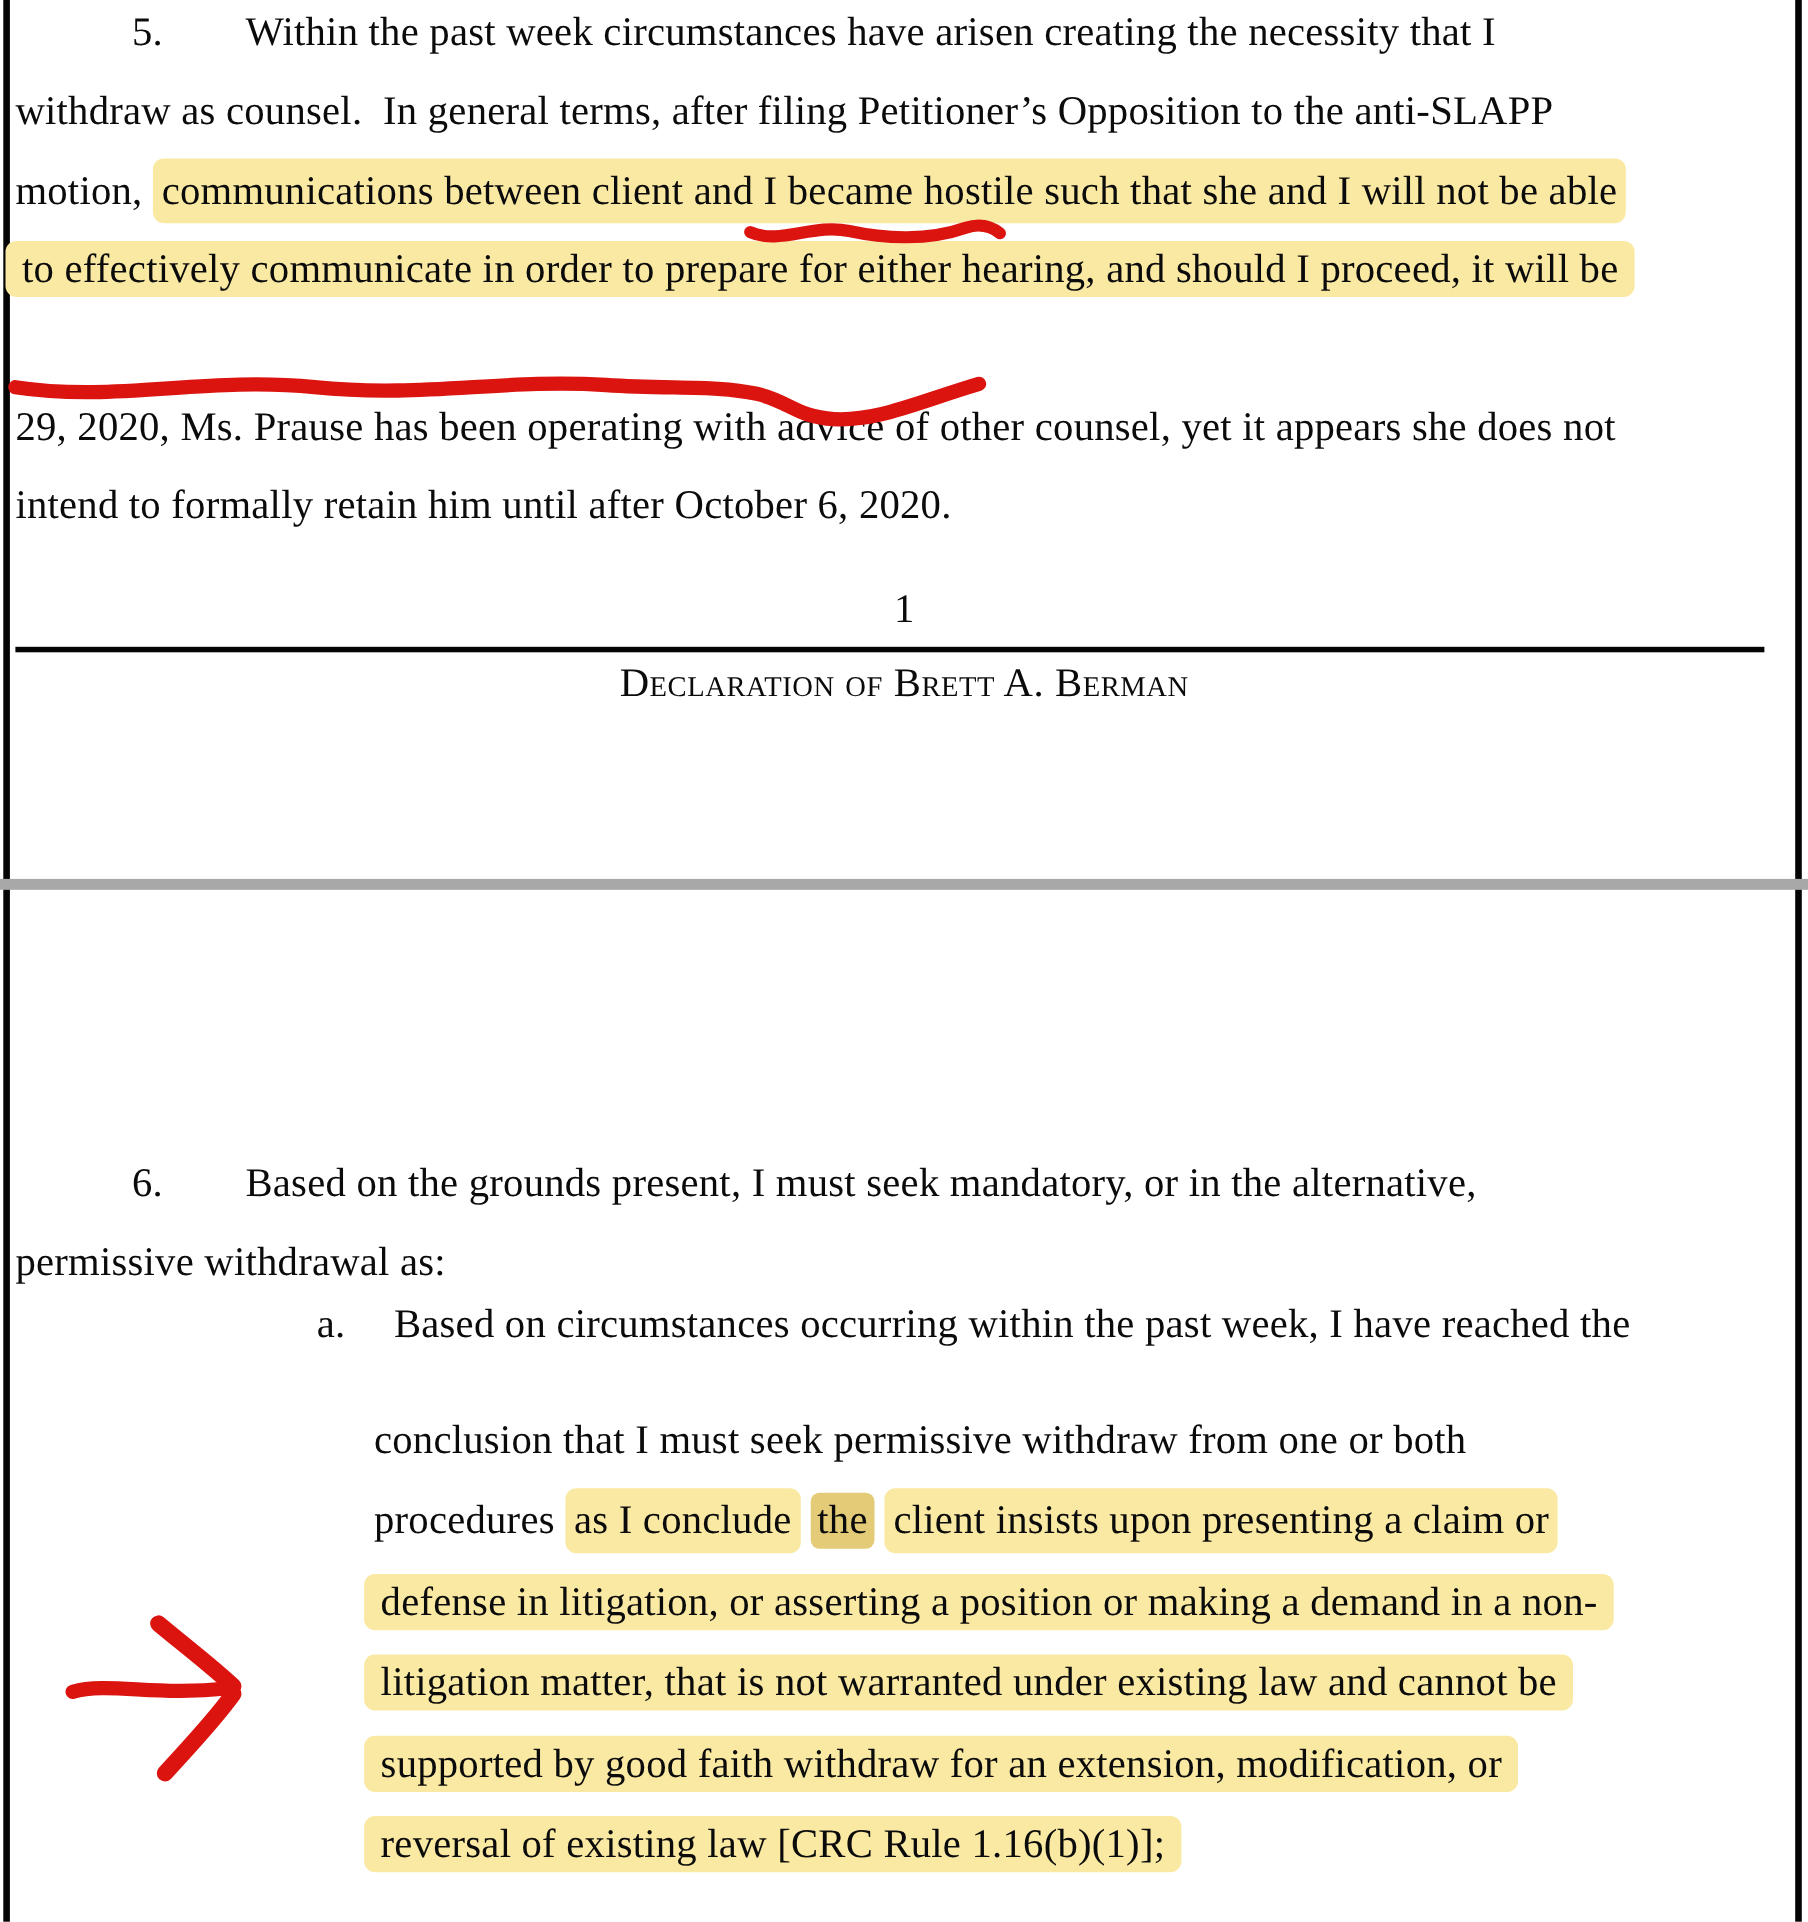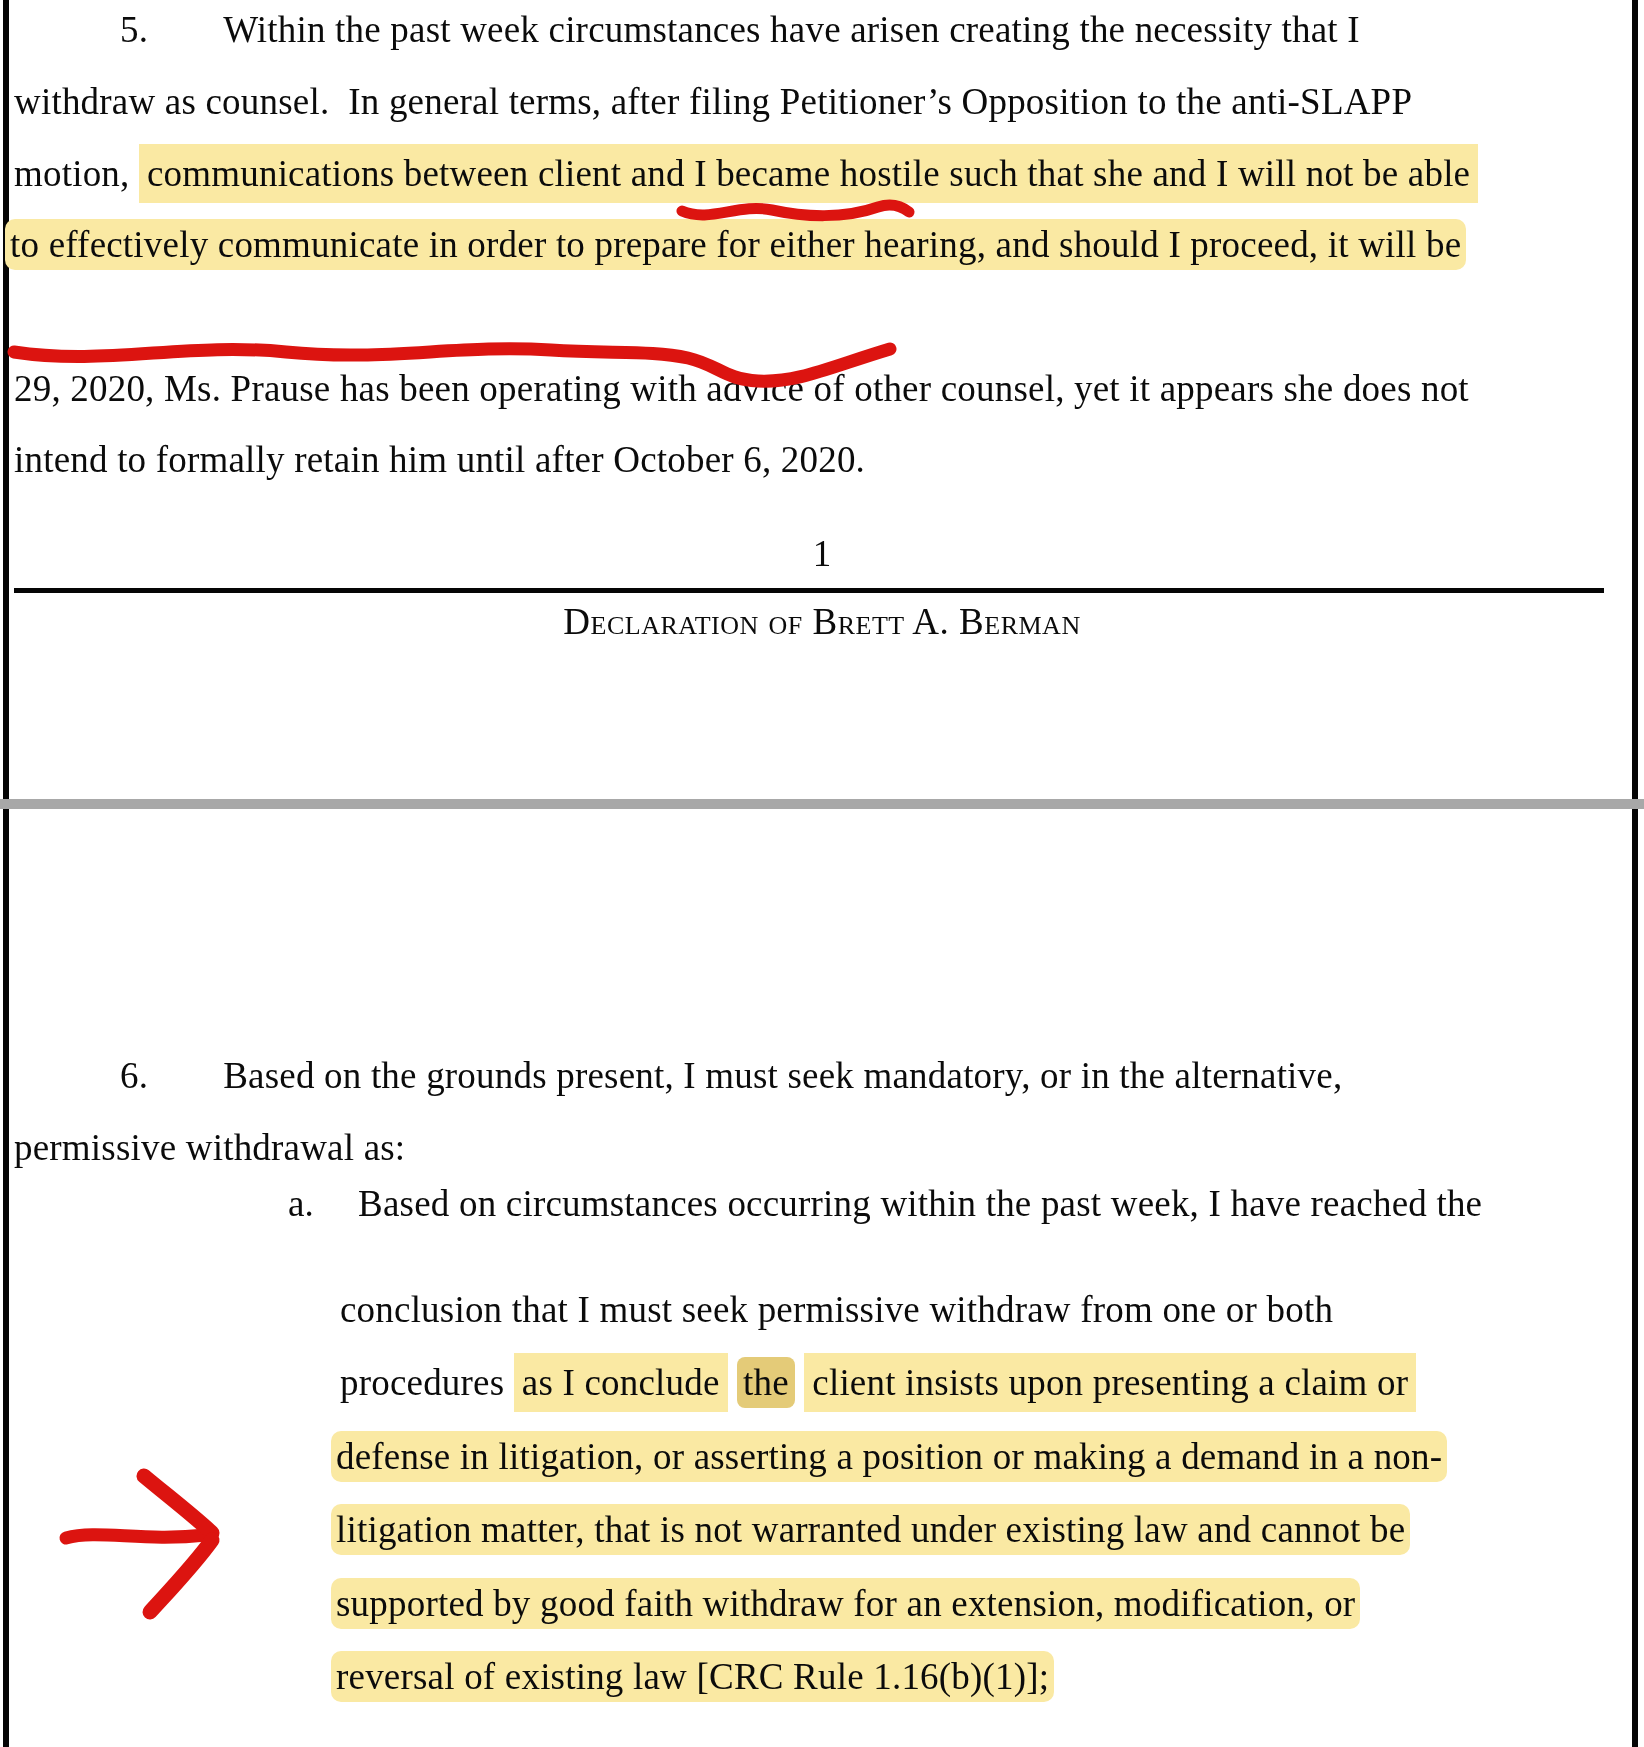--- a/index.html
+++ b/index.html
@@ -29,27 +29,27 @@
     position:absolute;
     font-size:37px;
     line-height:48px;
     white-space:pre;
     letter-spacing:0.2px;
   }
   .num{display:inline-block;margin-right:75px;}
   .alabel{display:inline-block;margin-right:44px;}
   .hl{
     background:var(--hl);
-    border-radius:0;
+    border-radius:10px;
     padding:9px 8px;
   }
   .hl-line{
     background:var(--hl);
     border-radius:10px;
-    padding:5px 5px;
+    padding:5px 15px;
     margin-left:-9px;
   }
   .hl-dark{
     background:var(--hl-dark);
     border-radius:8px;
     padding:5px 6px;
   }
   
   .p1l1{left:120px;top:6px;}
   .p1l2{left:14px;top:78px;}

